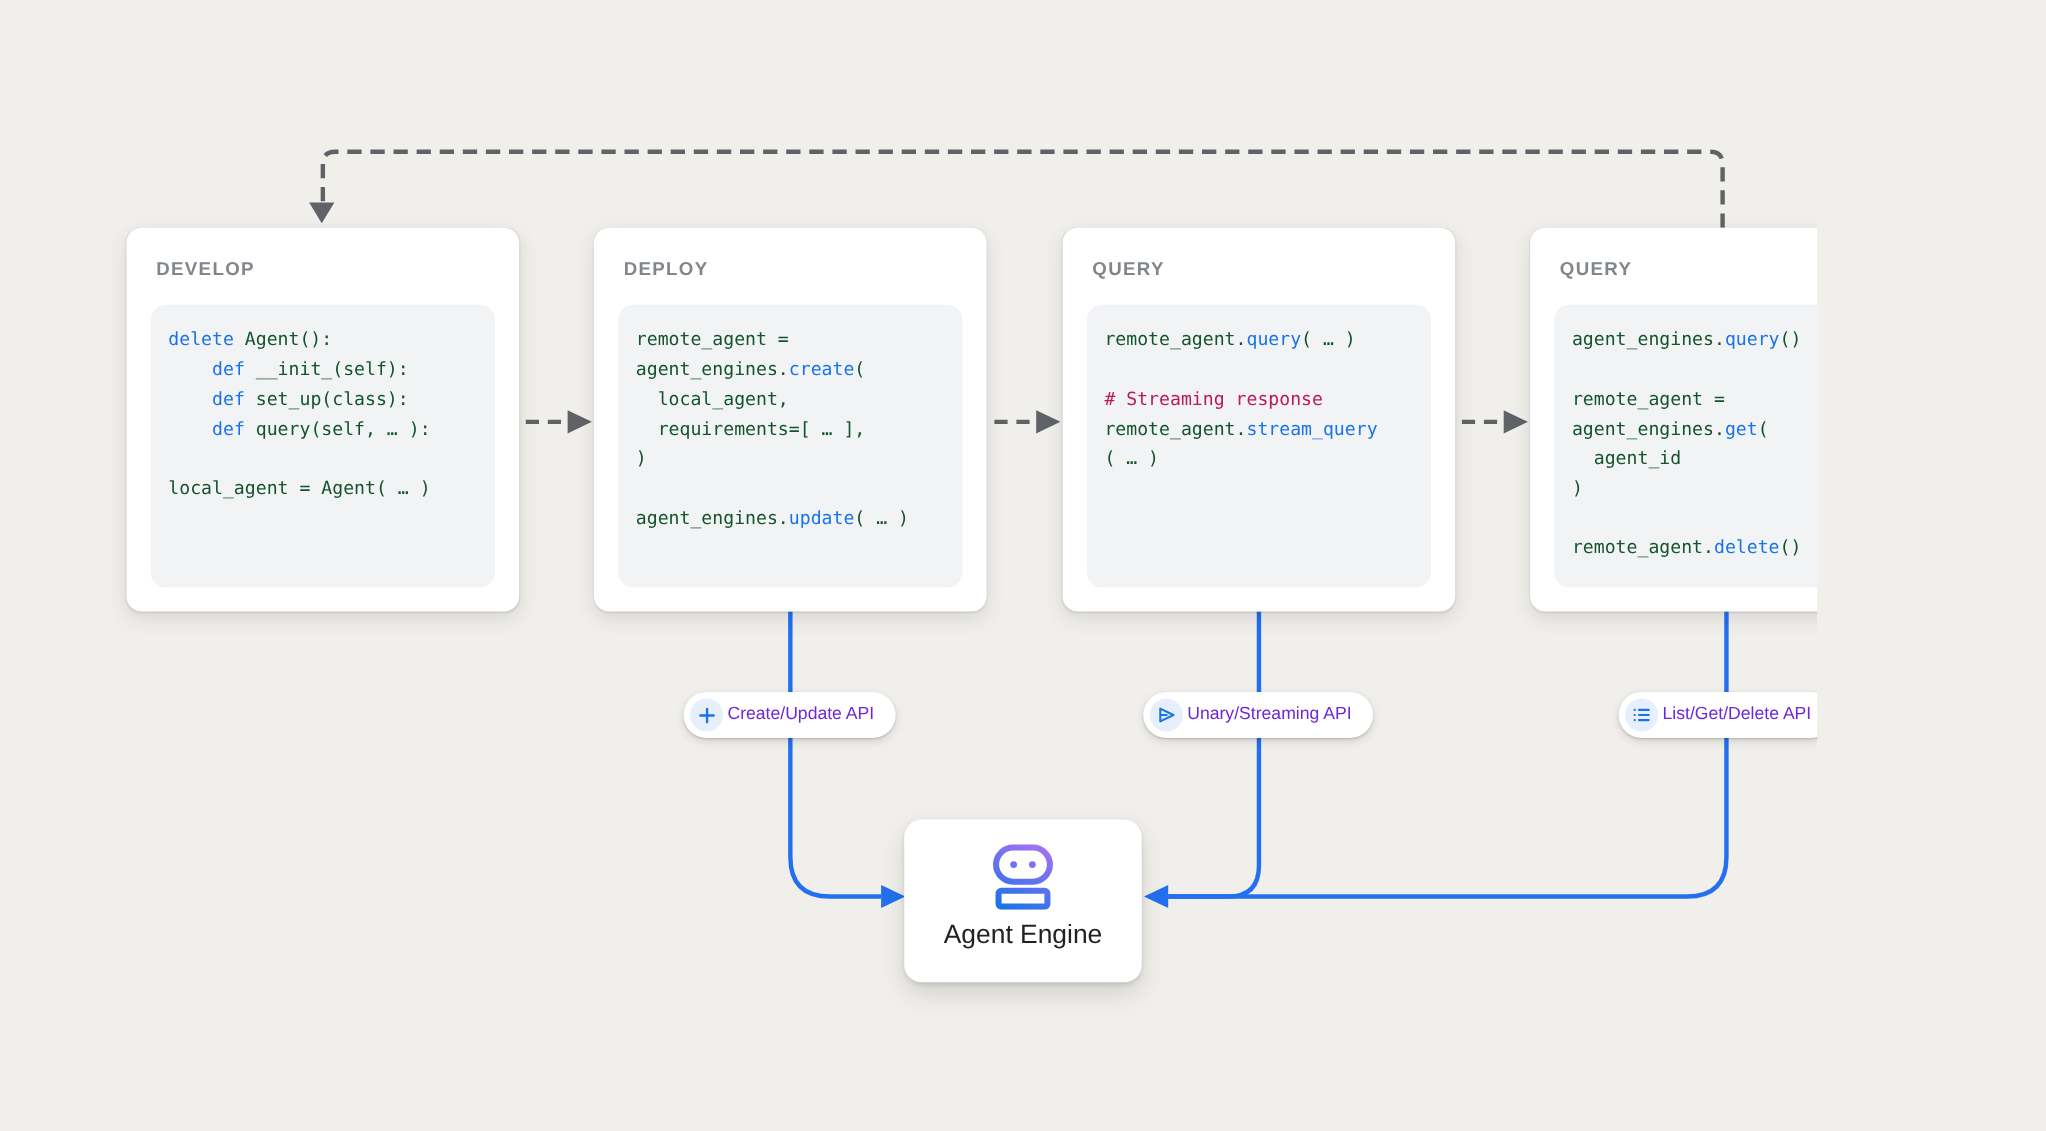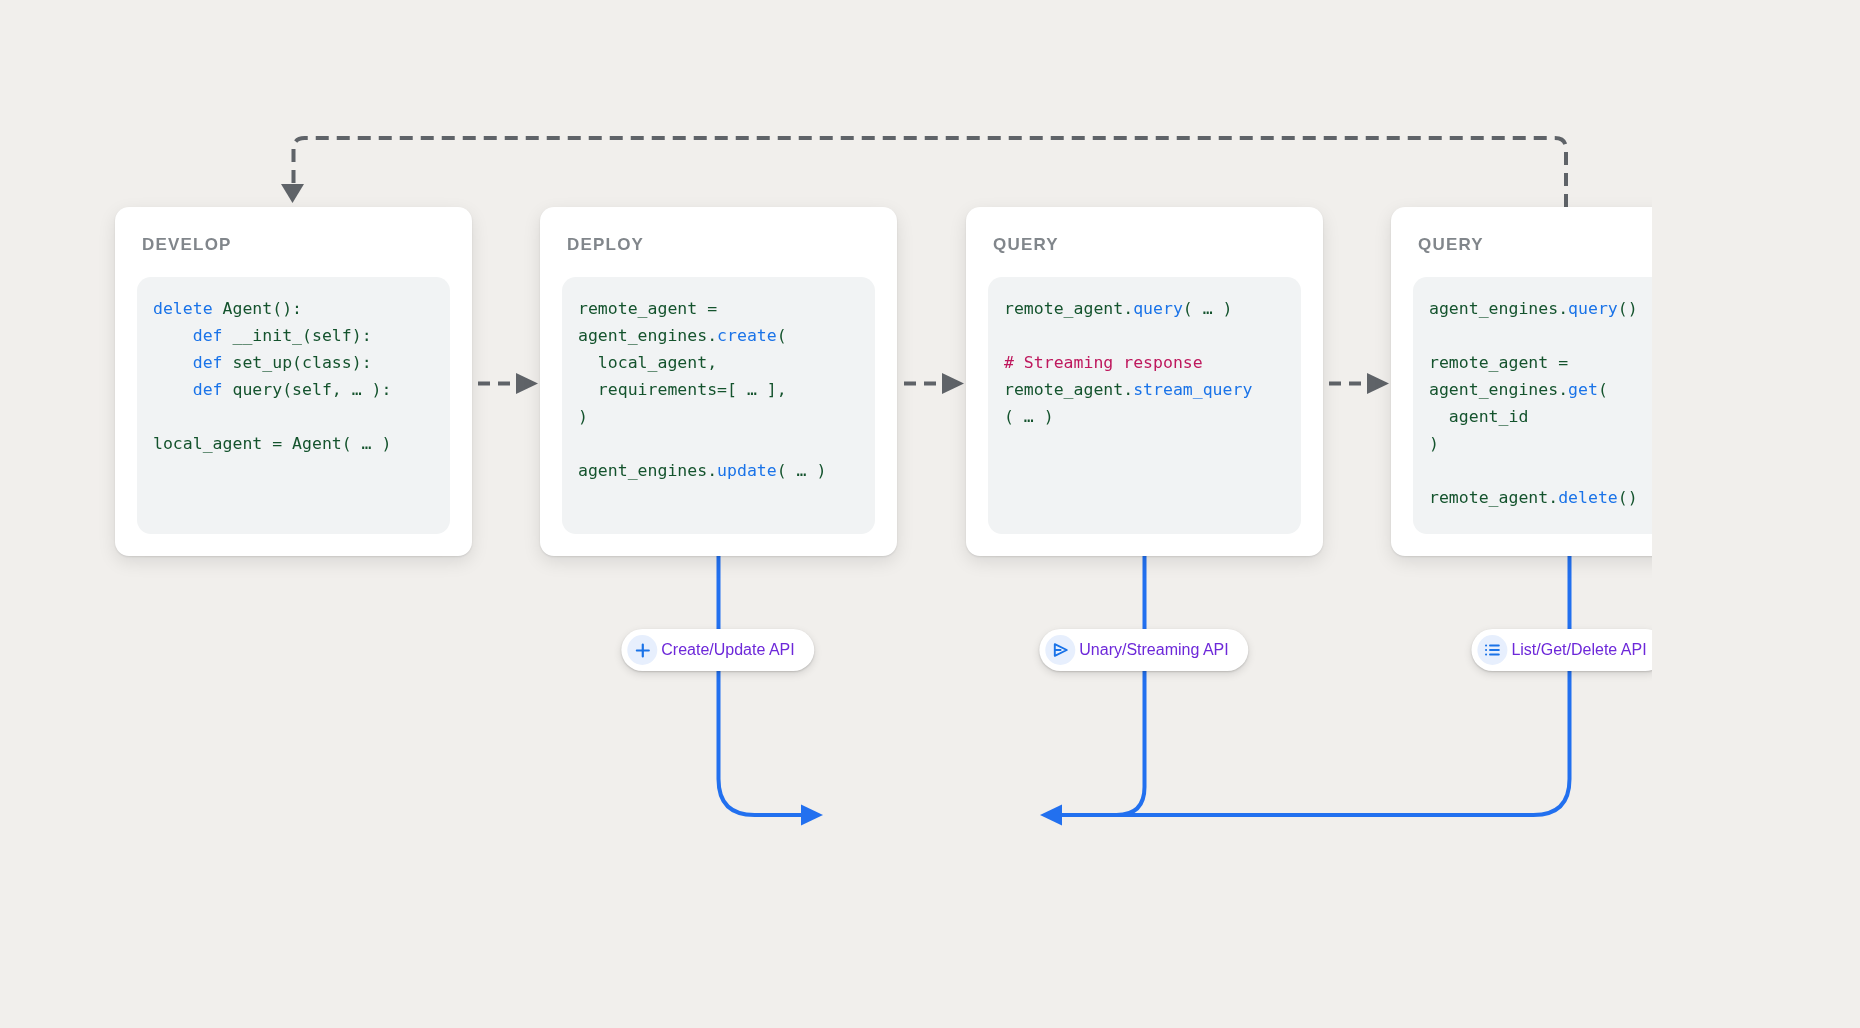--- a/index.html
+++ b/index.html
@@ -194,14 +194,29 @@
           <line x1="1.6" y1="8" x2="1.7" y2="8"></line>
             <line x1="5.6" y1="8" x2="14.4" y2="8"></line>
           <line x1="1.6" y1="12.6" x2="1.7" y2="12.6"></line>
             <line x1="5.6" y1="12.6" x2="14.4" y2="12.6"></line>
         </g>
       </svg>
     </span>
     <span class="badge-label">List/Get/Delete API</span>
   </div>
 
+  <div class="engine-card">
+    <svg class="robot" width="56" height="60" viewBox="0 0 56 60">
+      <defs>
+        <linearGradient id="robogradient" gradientUnits="userSpaceOnUse" x1="42" y1="0" x2="14" y2="60">
+          <stop offset="0" stop-color="#a672f3"></stop>
+          <stop offset="1" stop-color="#1a73e8"></stop>
+        </linearGradient>
+      </defs>
+      <rect x="3.5" y="3.5" width="49" height="31" rx="15.5" fill="none" stroke="url(#robogradient)" stroke-width="5.5"></rect>
+      <circle cx="19.5" cy="19" r="3.1" fill="url(#robogradient)"></circle>
+      <circle cx="36.5" cy="19" r="3.1" fill="url(#robogradient)"></circle>
+      <rect x="5.8" y="42.8" width="44.4" height="14.4" rx="2.5" fill="none" stroke="url(#robogradient)" stroke-width="5.5"></rect>
+    </svg>
+    <div class="engine-label">Agent Engine</div>
+  </div>
 
 </div>
 
 </body></html>

